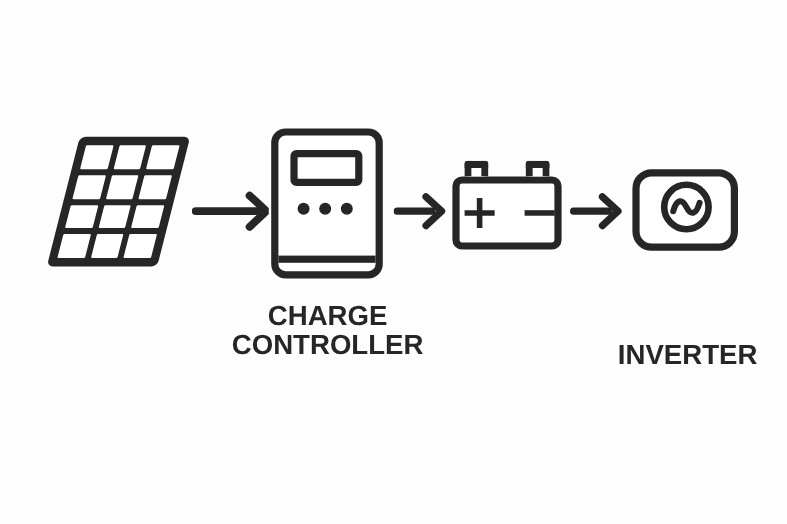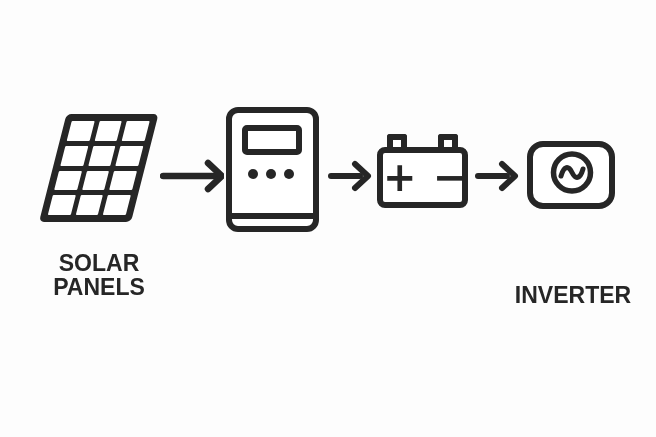--- a/index.html
+++ b/index.html
@@ -149,21 +149,21 @@
     <path d="M27 9 L40 21 L27 33" stroke-width="6"></path>
   </svg>
 
   <div class="inverter">
     <svg class="inv-svg" viewBox="0 0 76 56">
       <circle cx="39" cy="25.5" r="18.5" stroke-width="5.5"></circle>
       <path d="M28 29 C31 18.5 35.5 18.5 39 25.5 C42.5 32.5 47 32.5 50 22" stroke-width="5"></path>
     </svg>
   </div>
 
-  <div class="label label-solar">
-    <div>SOLAR</div>
-    <div>PANELS</div>
+  <div class="label label-controller">
+    <div>CHARGE</div>
+    <div>CONTROLLER</div>
   </div>
   <div class="label label-inverter">
     <div>INVERTER</div>
   </div>
 
 </div>
 
 </body></html>

